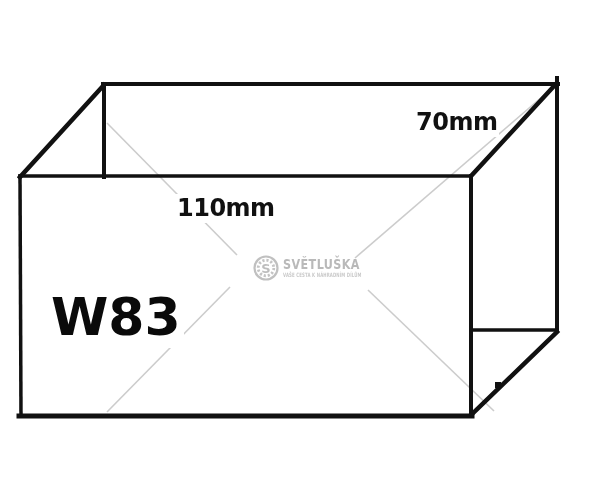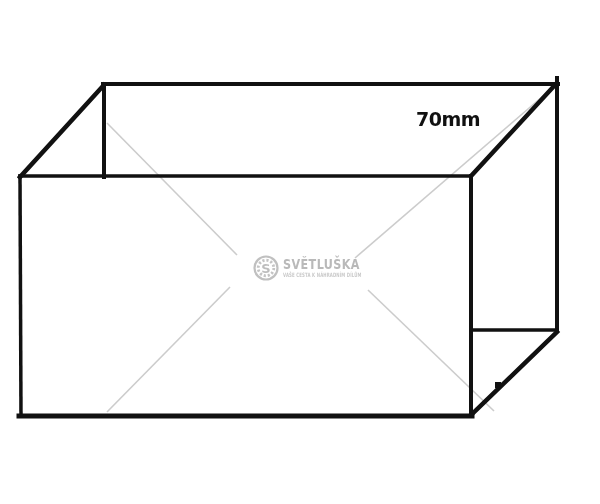--- a/index.html
+++ b/index.html
@@ -17,21 +17,21 @@
   }
   #box-svg {
     position: absolute;
     left: 0;
     top: 0;
   }
   .dim-label {
     position: absolute;
     font-family: "DejaVu Sans", sans-serif;
     font-weight: bold;
-    font-size: 19px;
+    font-size: 24px;
     line-height: 1.2;
     color: #111111;
     background: #ffffff;
     padding: 0 2px;
     letter-spacing: -0.5px;
     white-space: nowrap;
   }
   #label-depth  { left: 414px; top: 108px; }
   #label-width  { left: 175px; top: 194px; }
   #label-height { left: 354px; top: 311px; }
@@ -123,20 +123,22 @@
 
     <g>
       <circle cx="266" cy="268" r="11.5" fill="none" stroke="#c0c0c0" stroke-width="2.2"></circle>
       <circle cx="266" cy="268" r="7.8" fill="none" stroke="#c4c4c4" stroke-width="2.8" stroke-dasharray="2.2 1.9"></circle>
       <text class="logo-letter" x="266" y="273" text-anchor="middle">S</text>
     </g>
   </svg>
 
   <div class="dim-label" id="label-depth">70mm</div>
 
+  <div class="dim-label" id="label-width">110mm</div>
 
 
+  <div id="part-code">W83</div>
 
   <div id="watermark-brand">SVĚTLUŠKA</div>
 
   <div id="watermark-tagline">VAŠE CESTA K NÁHRADNÍM DÍLŮM</div>
 
 </div>
 
 </body></html>

